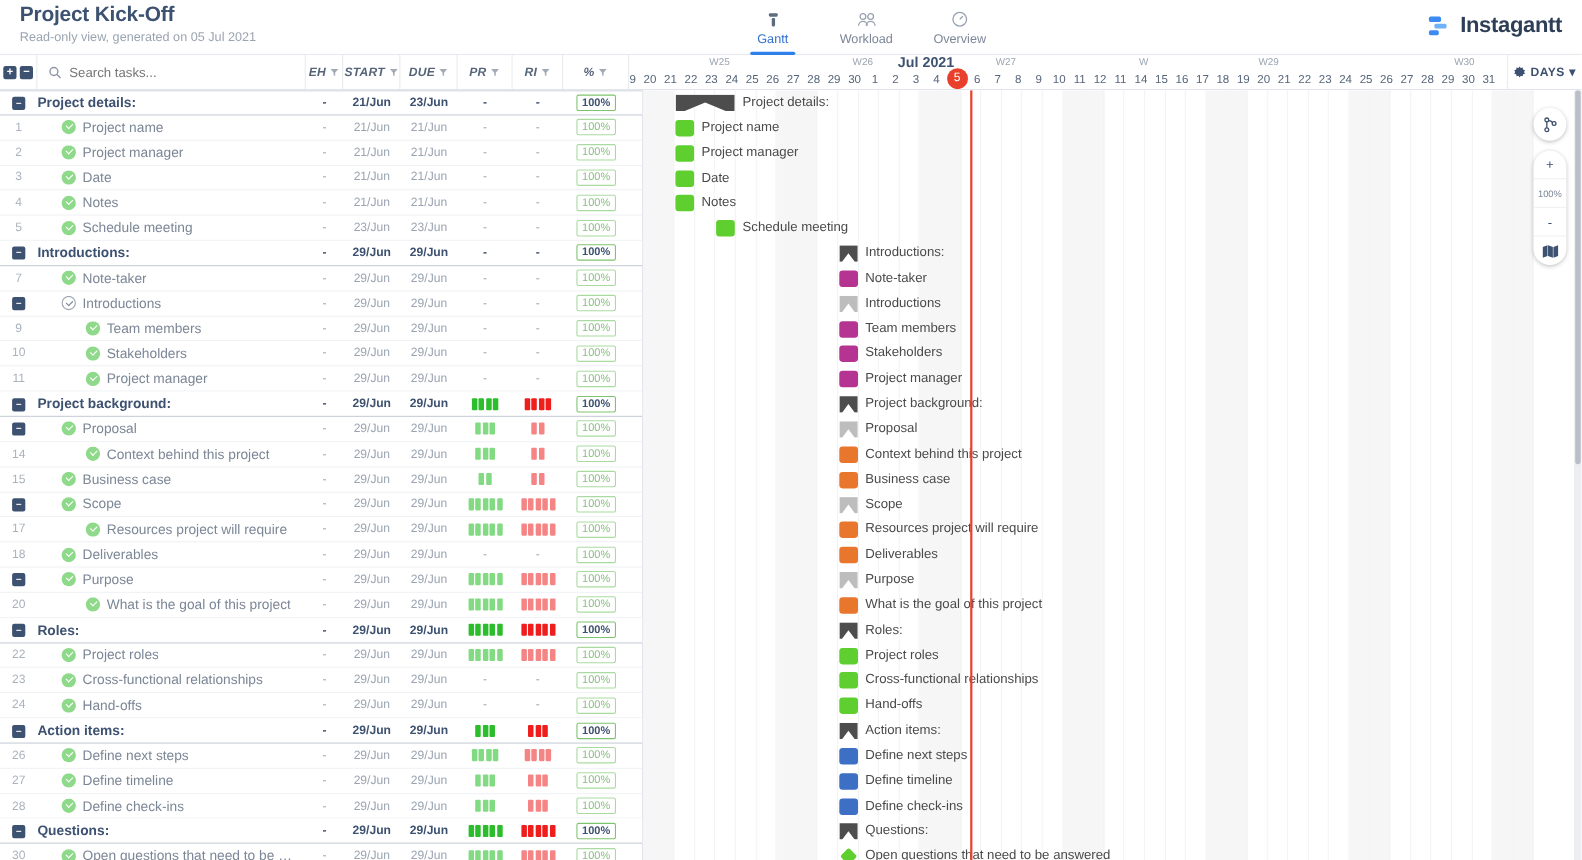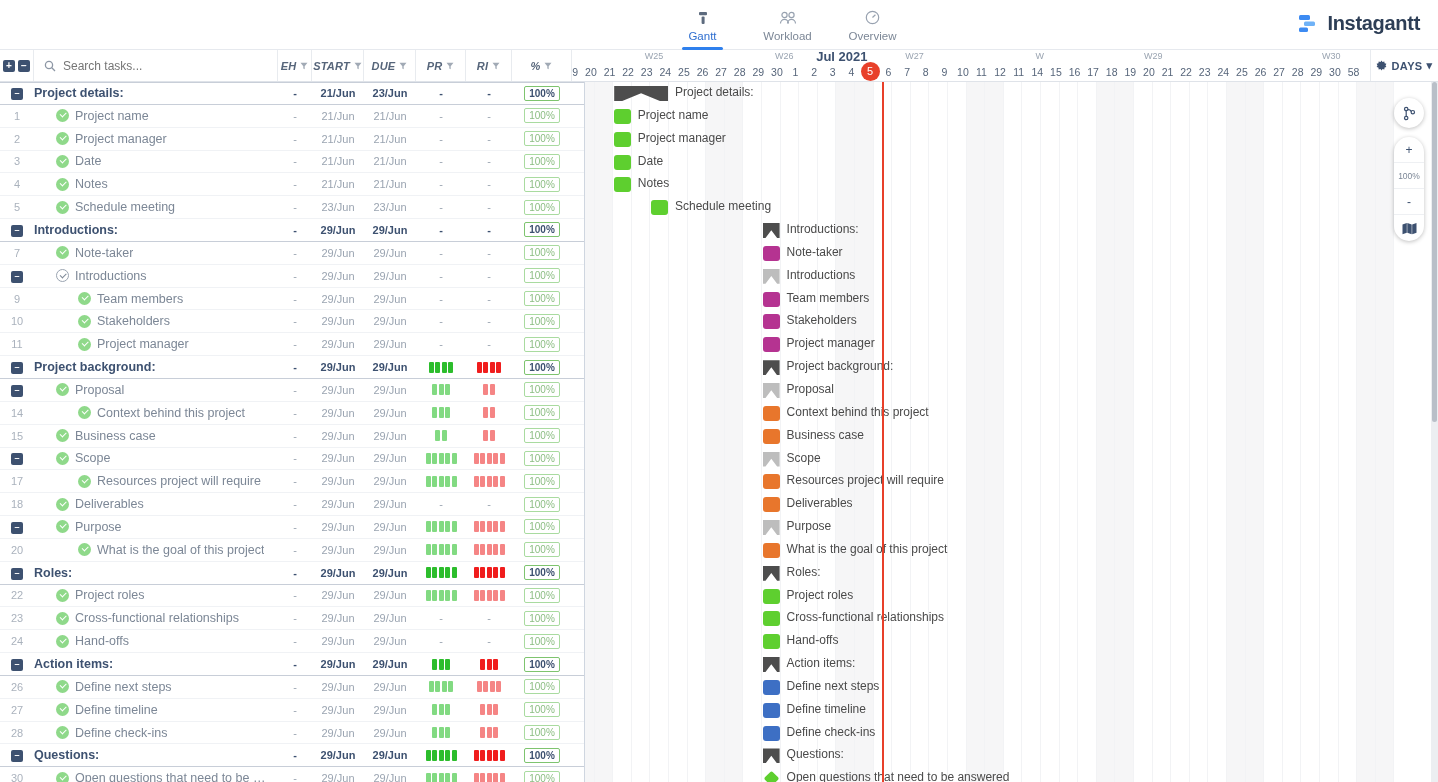--- a/index.html
+++ b/index.html
@@ -96,20 +96,24 @@
   .fb-item.zoomval { font-size:8.5px; color:#7c8796; }
   .fb-item:last-child { border-bottom:0; }
 
   .scrollbar-v { position:absolute; right:0; top:0; width:7px; bottom:0; background:#eceef1; z-index:15; }
   .scrollbar-v .thumb { position:absolute; left:1px; width:5px; top:0; height:340px; background:#b9bfc8; border-radius:3px; }
 </style>
 </head>
 <body>
 
 <div class="topbar">
+  <div class="title-block">
+    <div class="proj-title">Project Kick-Off</div>
+    <div class="proj-sub">Read-only view, generated on 05 Jul 2021</div>
+  </div>
 
   <div class="nav-tabs">
     <div class="nav-tab active">
       <div class="ico">
         <svg width="14" height="14" viewBox="0 0 14 14">
             <rect x="3" y="1" width="8" height="3.2" rx="1" fill="#5d6b7e"></rect>
             <rect x="5.6" y="5.4" width="3" height="7.6" rx="1" fill="#5d6b7e"></rect>
           </svg>
       </div>
       <div class="lbl">Gantt</div>
@@ -240,21 +244,21 @@
         <div class="ruler-day" style="left:586.2px;width:18.6px">21</div>
         <div class="ruler-day" style="left:604.8000000000001px;width:18.6px">22</div>
         <div class="ruler-day" style="left:623.4000000000001px;width:18.6px">23</div>
         <div class="ruler-day" style="left:642px;width:18.6px">24</div>
         <div class="ruler-day" style="left:660.6px;width:18.6px">25</div>
         <div class="ruler-day" style="left:679.2px;width:18.6px">26</div>
         <div class="ruler-day" style="left:697.8000000000001px;width:18.6px">27</div>
         <div class="ruler-day" style="left:716.4000000000001px;width:18.6px">28</div>
         <div class="ruler-day" style="left:735px;width:18.6px">29</div>
         <div class="ruler-day" style="left:753.6px;width:18.6px">30</div>
-        <div class="ruler-day" style="left:772.2px;width:18.6px">58</div>
+        <div class="ruler-day" style="left:772.2px;width:18.6px">31</div>
         <div class="ruler-day" style="left:790.8000000000001px;width:18.6px">1</div>
       </div>
   </div>
   <div class="dayscell">
     <svg width="11" height="11" viewBox="0 0 11 11">
         <circle cx="5.5" cy="5.5" r="2" fill="#3d5170"></circle>
         <path d="M5.5 0.4l1 1.5 1.8-.5.3 1.8 1.8.6-.9 1.6.9 1.6-1.8.6-.3 1.8-1.8-.5-1 1.5-1-1.5-1.8.5-.3-1.8-1.8-.6.9-1.6-.9-1.6 1.8-.6.3-1.8 1.8.5z" fill="#3d5170"></path>
       </svg>
     <span>DAYS</span>
     <span>▾</span>

